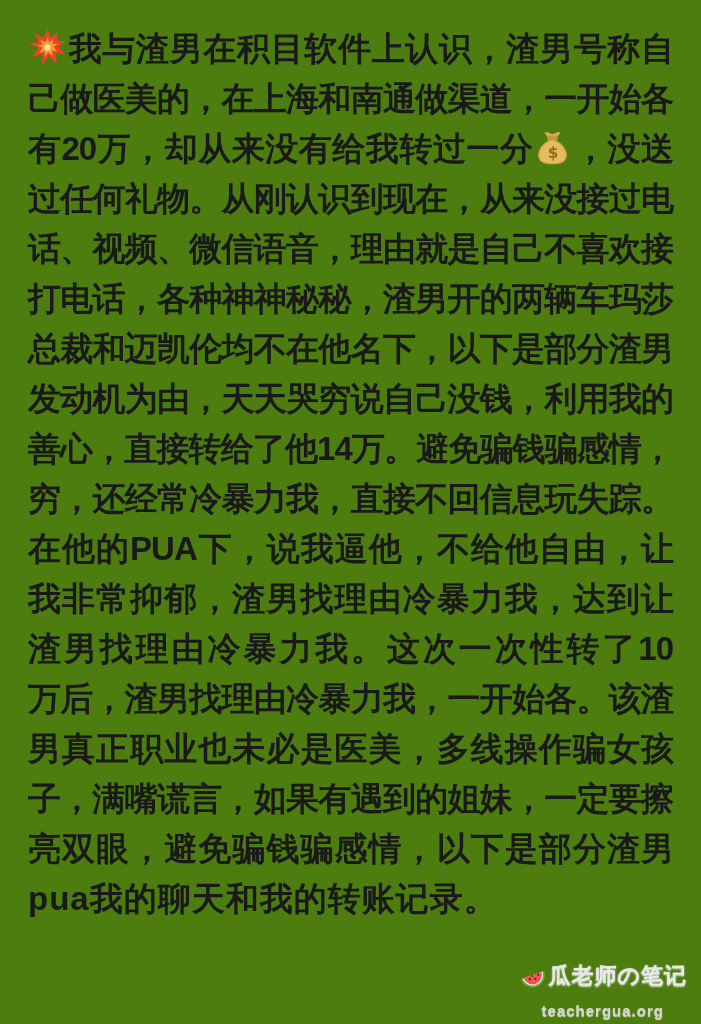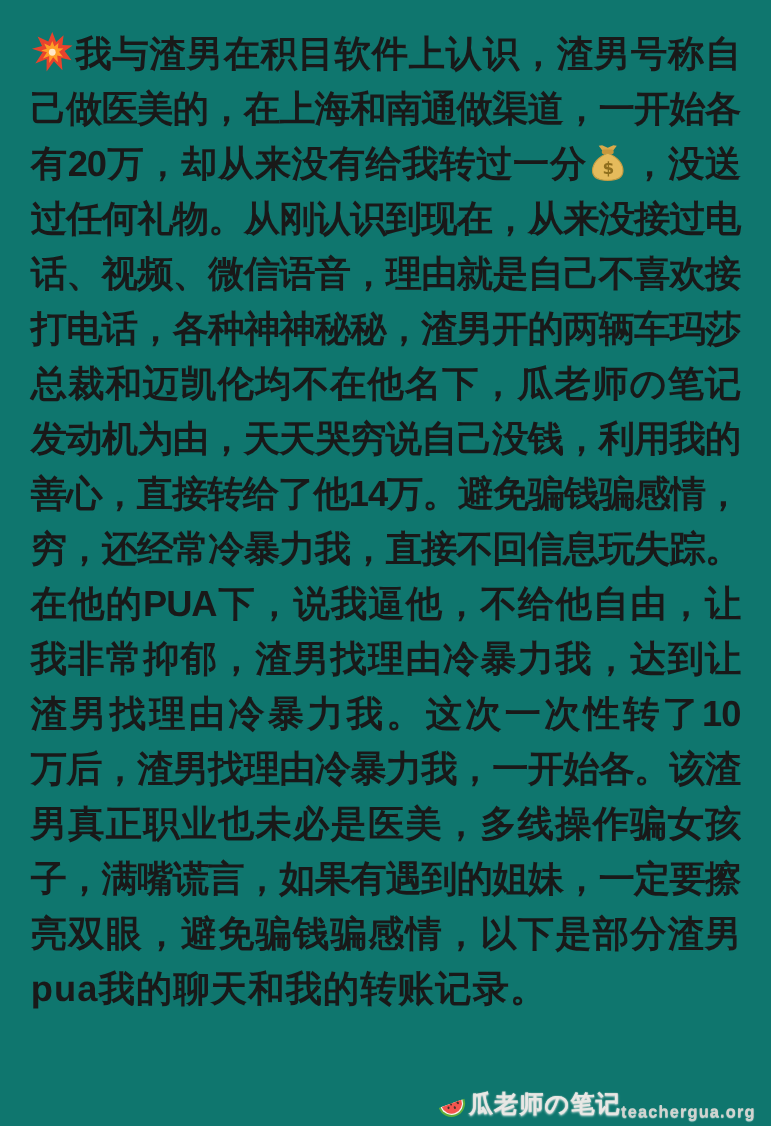--- a/index.html
+++ b/index.html
@@ -10,21 +10,21 @@
     width: 701px;
     height: 1024px;
     background: #fdfdfd;
     overflow: hidden;
     position: relative;
     font-family: "Liberation Sans", "DejaVu Sans", sans-serif;
   }
   .page {
     position: absolute;
     inset: 0;
-    background: #0f766e;
+    background: #4d7c0f;
     padding-left: 29px;
   }
   .post-text {
     position: absolute;
     left: 28px;
     top: 24px;
     width: 645px;
   }
   .line {
     height: 50px;
@@ -47,22 +47,22 @@
     width: 37px;
     height: 37px;
     vertical-align: -6px;
     margin: 0 1px;
   }
   .watermark {
     position: absolute;
     right: 14px;
     bottom: 5px;
     display: flex;
-    flex-direction: row;
-    align-items: flex-end;
+    flex-direction: column;
+    align-items: center;
   }
   .wm-row {
     display: flex;
     align-items: center;
     gap: 1px;
   }
   .wm-icon svg {
     width: 29px;
     height: 27px;
     display: block;
@@ -72,21 +72,21 @@
     font-weight: 700;
     color: #e8e8e5;
     letter-spacing: 1px;
     text-shadow: 0 0 1px #c8c8c4, 0 1px 2px rgba(255,255,255,0.9);
   }
   .wm-url {
     font-size: 15px;
     font-weight: 700;
     color: #d3d3cf;
     letter-spacing: 1px;
-    margin-top: 0;
+    margin-top: 11px;
     text-shadow: 0 1px 1px rgba(255,255,255,0.8);
   }
 </style>
 </head>
 <body>
 
 <div class="page">
   <div class="post-text">
       <div class="line"><svg class="inline-emoji" viewBox="0 0 36 36" xmlns="http://www.w3.org/2000/svg">
     <polygon fill="#e8432d" points="18,0 21.5,9 28,3 27,11.5 36,12 29,17 35,25 26,23 27,34 19.5,26 13,35 13,24 3,28 9.5,18 0,15 9,12.5 5,4 14.5,8.5"></polygon>
@@ -96,21 +96,21 @@
       <div class="line">己做医美的，在上海和南通做渠道，一开始各</div>
       <div class="line">有20万，却从来没有给我转过一分<svg class="inline-emoji" viewBox="0 0 36 36" xmlns="http://www.w3.org/2000/svg">
     <path d="M13.5 8 L22.5 8 L26 3.5 L23 3 L18 5.2 L13 3 L10 3.5 Z" fill="#d9a94a"></path>
     <rect x="12.8" y="6.8" width="10.4" height="4.2" rx="1.6" fill="#c6973d"></rect>
     <path d="M18 10 C 9.5 13 4.5 19.5 4.5 25.5 C 4.5 31.5 10.5 34 18 34 C 25.5 34 31.5 31.5 31.5 25.5 C 31.5 19.5 26.5 13 18 10 Z" fill="#e5bb5c" stroke="#c79c41" stroke-width="1"></path>
     <text x="18" y="28.5" font-size="15" font-weight="bold" fill="#8f6f1e" text-anchor="middle" font-family="DejaVu Sans, sans-serif">$</text>
   </svg>，没送</div>
       <div class="line">过任何礼物。从刚认识到现在，从来没接过电</div>
       <div class="line">话、视频、微信语音，理由就是自己不喜欢接</div>
       <div class="line">打电话，各种神神秘秘，渣男开的两辆车玛莎</div>
-      <div class="line">总裁和迈凯伦均不在他名下，瓜老师の笔记</div>
+      <div class="line">总裁和迈凯伦均不在他名下，以下是部分渣男</div>
       <div class="line">发动机为由，天天哭穷说自己没钱，利用我的</div>
       <div class="line">善心，直接转给了他14万。避免骗钱骗感情，</div>
       <div class="line">穷，还经常冷暴力我，直接不回信息玩失踪。</div>
       <div class="line">在他的PUA下，说我逼他，不给他自由，让</div>
       <div class="line">我非常抑郁，渣男找理由冷暴力我，达到让</div>
       <div class="line">渣男找理由冷暴力我。这次一次性转了10</div>
       <div class="line">万后，渣男找理由冷暴力我，一开始各。该渣</div>
       <div class="line">男真正职业也未必是医美，多线操作骗女孩</div>
       <div class="line">子，满嘴谎言，如果有遇到的姐妹，一定要擦</div>
       <div class="line">亮双眼，避免骗钱骗感情，以下是部分渣男</div>

